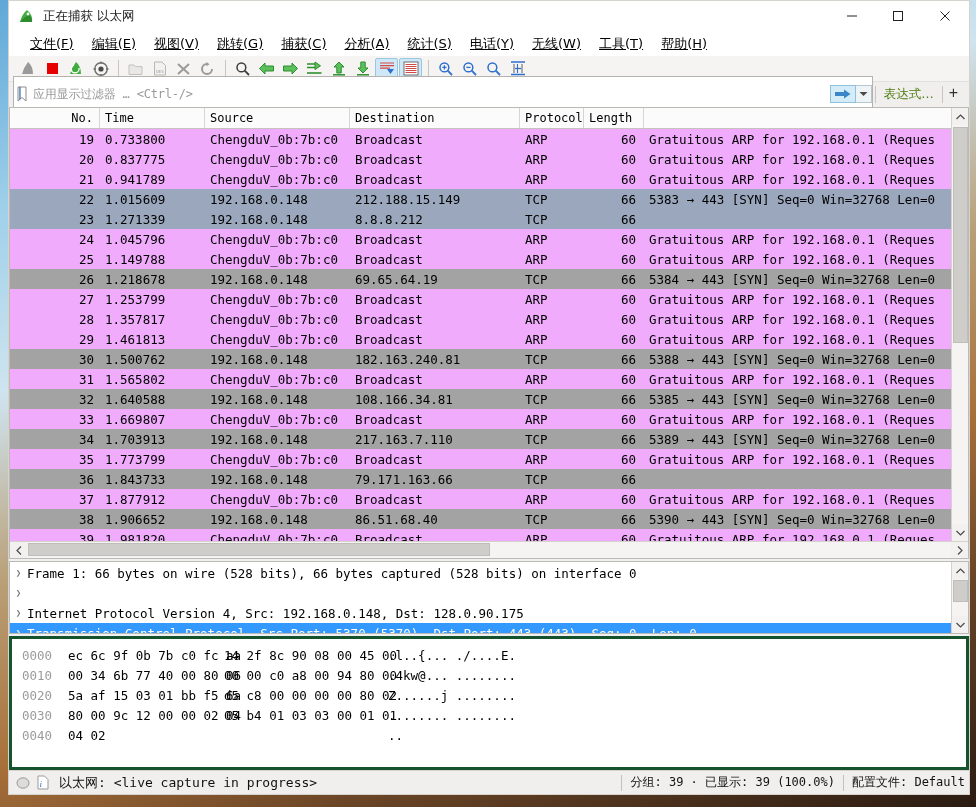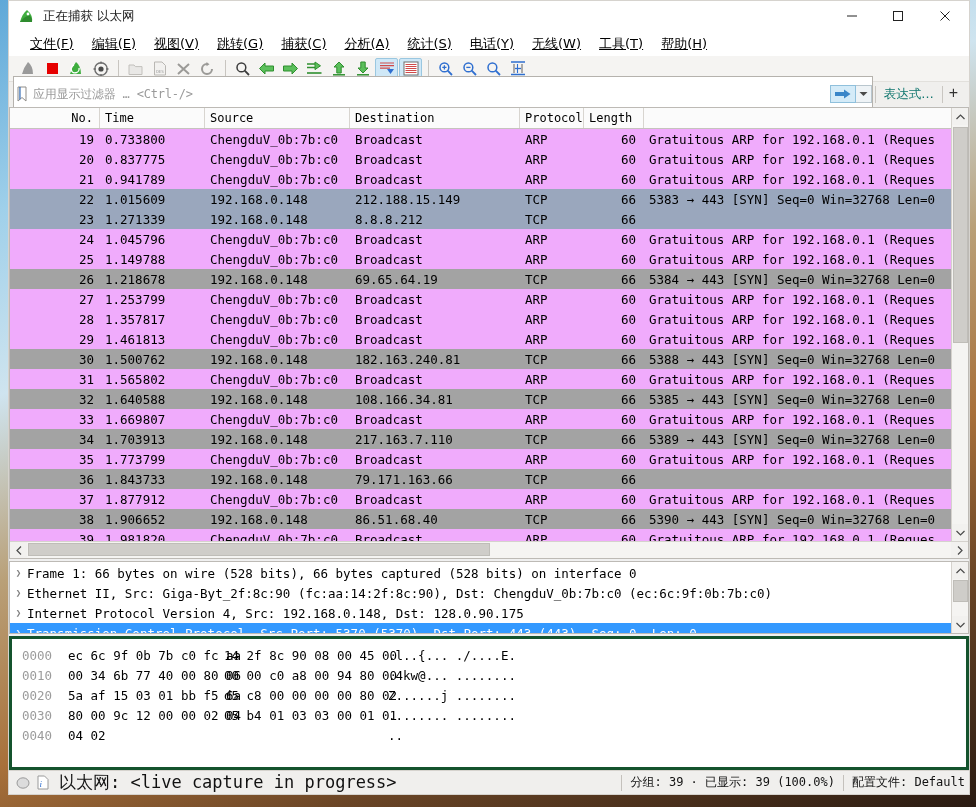--- a/index.html
+++ b/index.html
@@ -90,21 +90,21 @@
     width: 26px; height: 18px; background: #d4ebf8;
     border: 1px solid #8fc0dc; display:flex; align-items:center;
     justify-content:center; margin-left: auto; margin-right: 0;
   }
   .filter-go-drop {
     width: 16px; height: 18px; background: #eef3f6;
     border: 1px solid #b9c6ce; border-left: none;
     display:flex; align-items:center; justify-content:center;
   }
   .filter-expr {
-    font-size: 12.5px; color: #0f766e; padding: 0 6px; white-space: nowrap;
+    font-size: 12.5px; color: #4d7c0f; padding: 0 6px; white-space: nowrap;
     font-family: "DejaVu Sans", sans-serif;
   }
   .filter-plus { font-size: 16px; color: #333; padding: 0 7px 2px 4px; }
   .filter-vsep { width:1px; height:17px; background:#c9c6c1; margin:0 2px;}
 
   
   .packet-list-area {
     flex: 0 0 452px; display: flex; flex-direction: column;
     background: #fff; border: 1px solid #bdbab5; margin: 1px 0 0 0;
     position: relative; overflow: hidden;
@@ -197,21 +197,21 @@
 
   
   .statusbar {
     flex: 0 0 24px; height: 24px; background: #f0efed;
     border-top: 1px solid #d6d3ce;
     display: flex; align-items: center; padding: 0 4px;
     font-family: "DejaVu Sans", sans-serif;
   }
   .sb-icon { width: 20px; display:flex; align-items:center; justify-content:center;}
   .sb-text {
-    font-size: 17px; color: #111; margin-left: 6px; white-space: nowrap;
+    font-size: 13px; color: #111; margin-left: 6px; white-space: nowrap;
     font-family: "DejaVu Sans Mono", monospace;
   }
   .sb-sep { width: 1px; height: 16px; background: #c4c1bc; margin: 0 8px; }
   .sb-right { margin-left: auto; display: flex; align-items: center; }
   .sb-cell { font-size: 12px; color: #111; white-space: nowrap;
     font-family: "DejaVu Sans Mono", monospace; }
 </style>
 </head>
 <body>
 
@@ -653,21 +653,20 @@
   </div>
 
   <div class="detail-area">
     <div class="detail-rows" id="detail-rows">
         <div class="drow">
           <span class="d-arrow">❯</span>
           <span>Frame 1: 66 bytes on wire (528 bits), 66 bytes captured (528 bits) on interface 0</span>
         </div>
         <div class="drow">
           <span class="d-arrow">❯</span>
-          <span>Ethernet II, Src: Giga-Byt_2f:8c:90 (fc:aa:14:2f:8c:90), Dst: ChengduV_0b:7b:c0 (ec:6c:9f:0b:7b:c0)</span>
         </div>
         <div class="drow">
           <span class="d-arrow">❯</span>
           <span>Internet Protocol Version 4, Src: 192.168.0.148, Dst: 128.0.90.175</span>
         </div>
         <div class="drow sel">
           <span class="d-arrow">❯</span>
           <span>Transmission Control Protocol, Src Port: 5370 (5370), Dst Port: 443 (443), Seq: 0, Len: 0</span>
         </div>
       </div>

